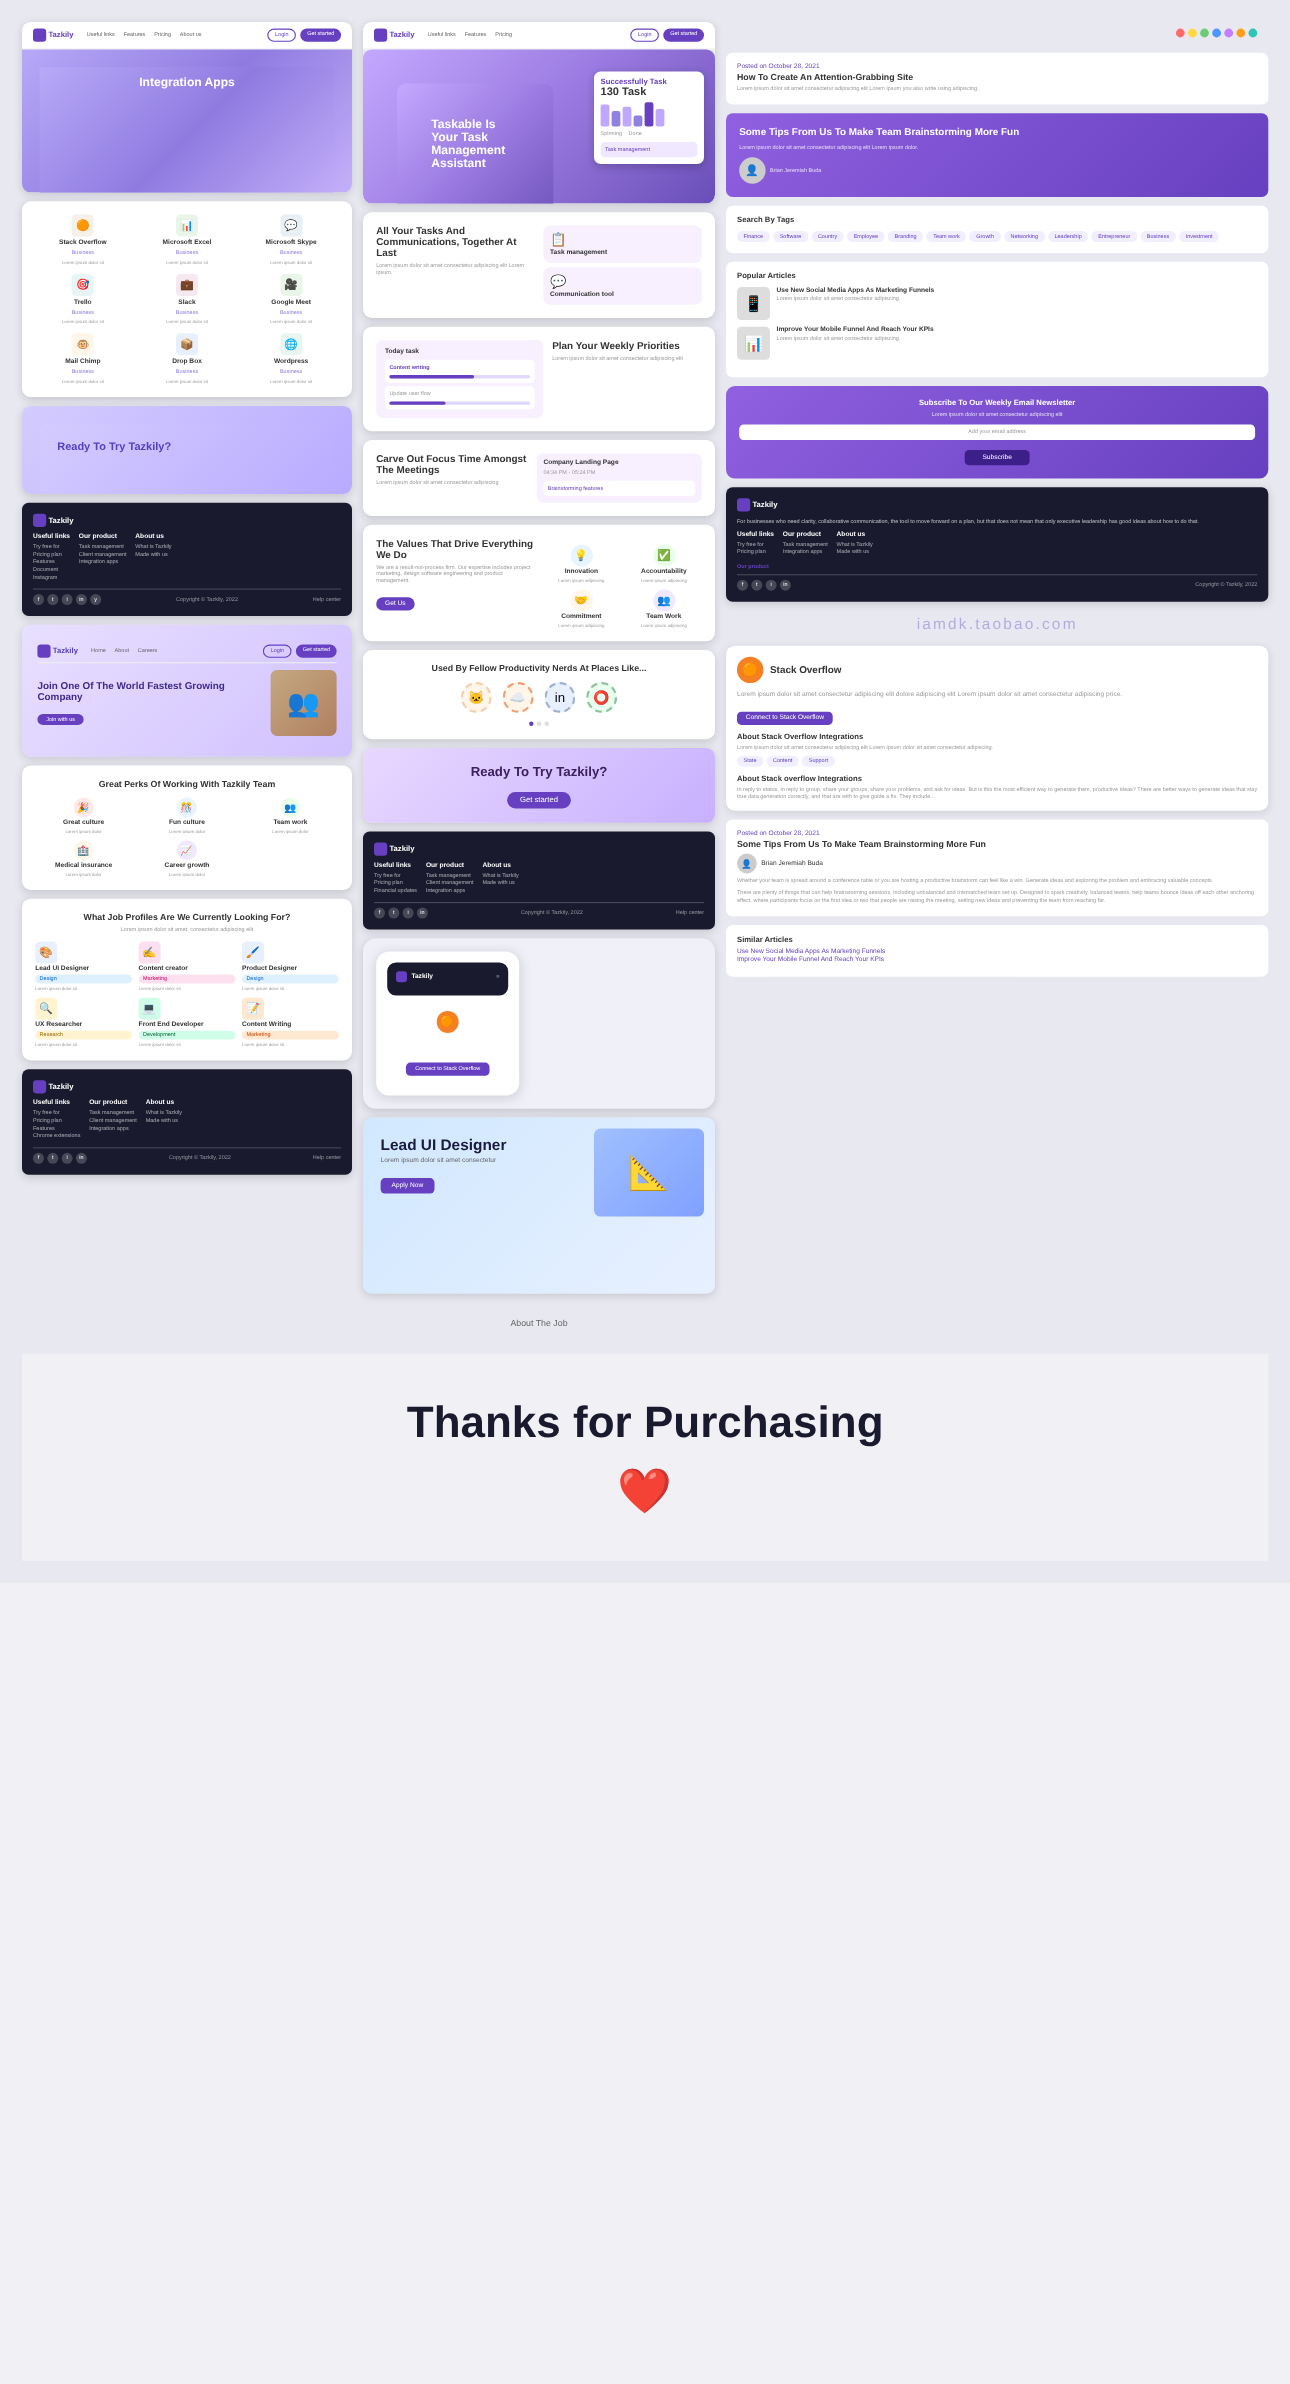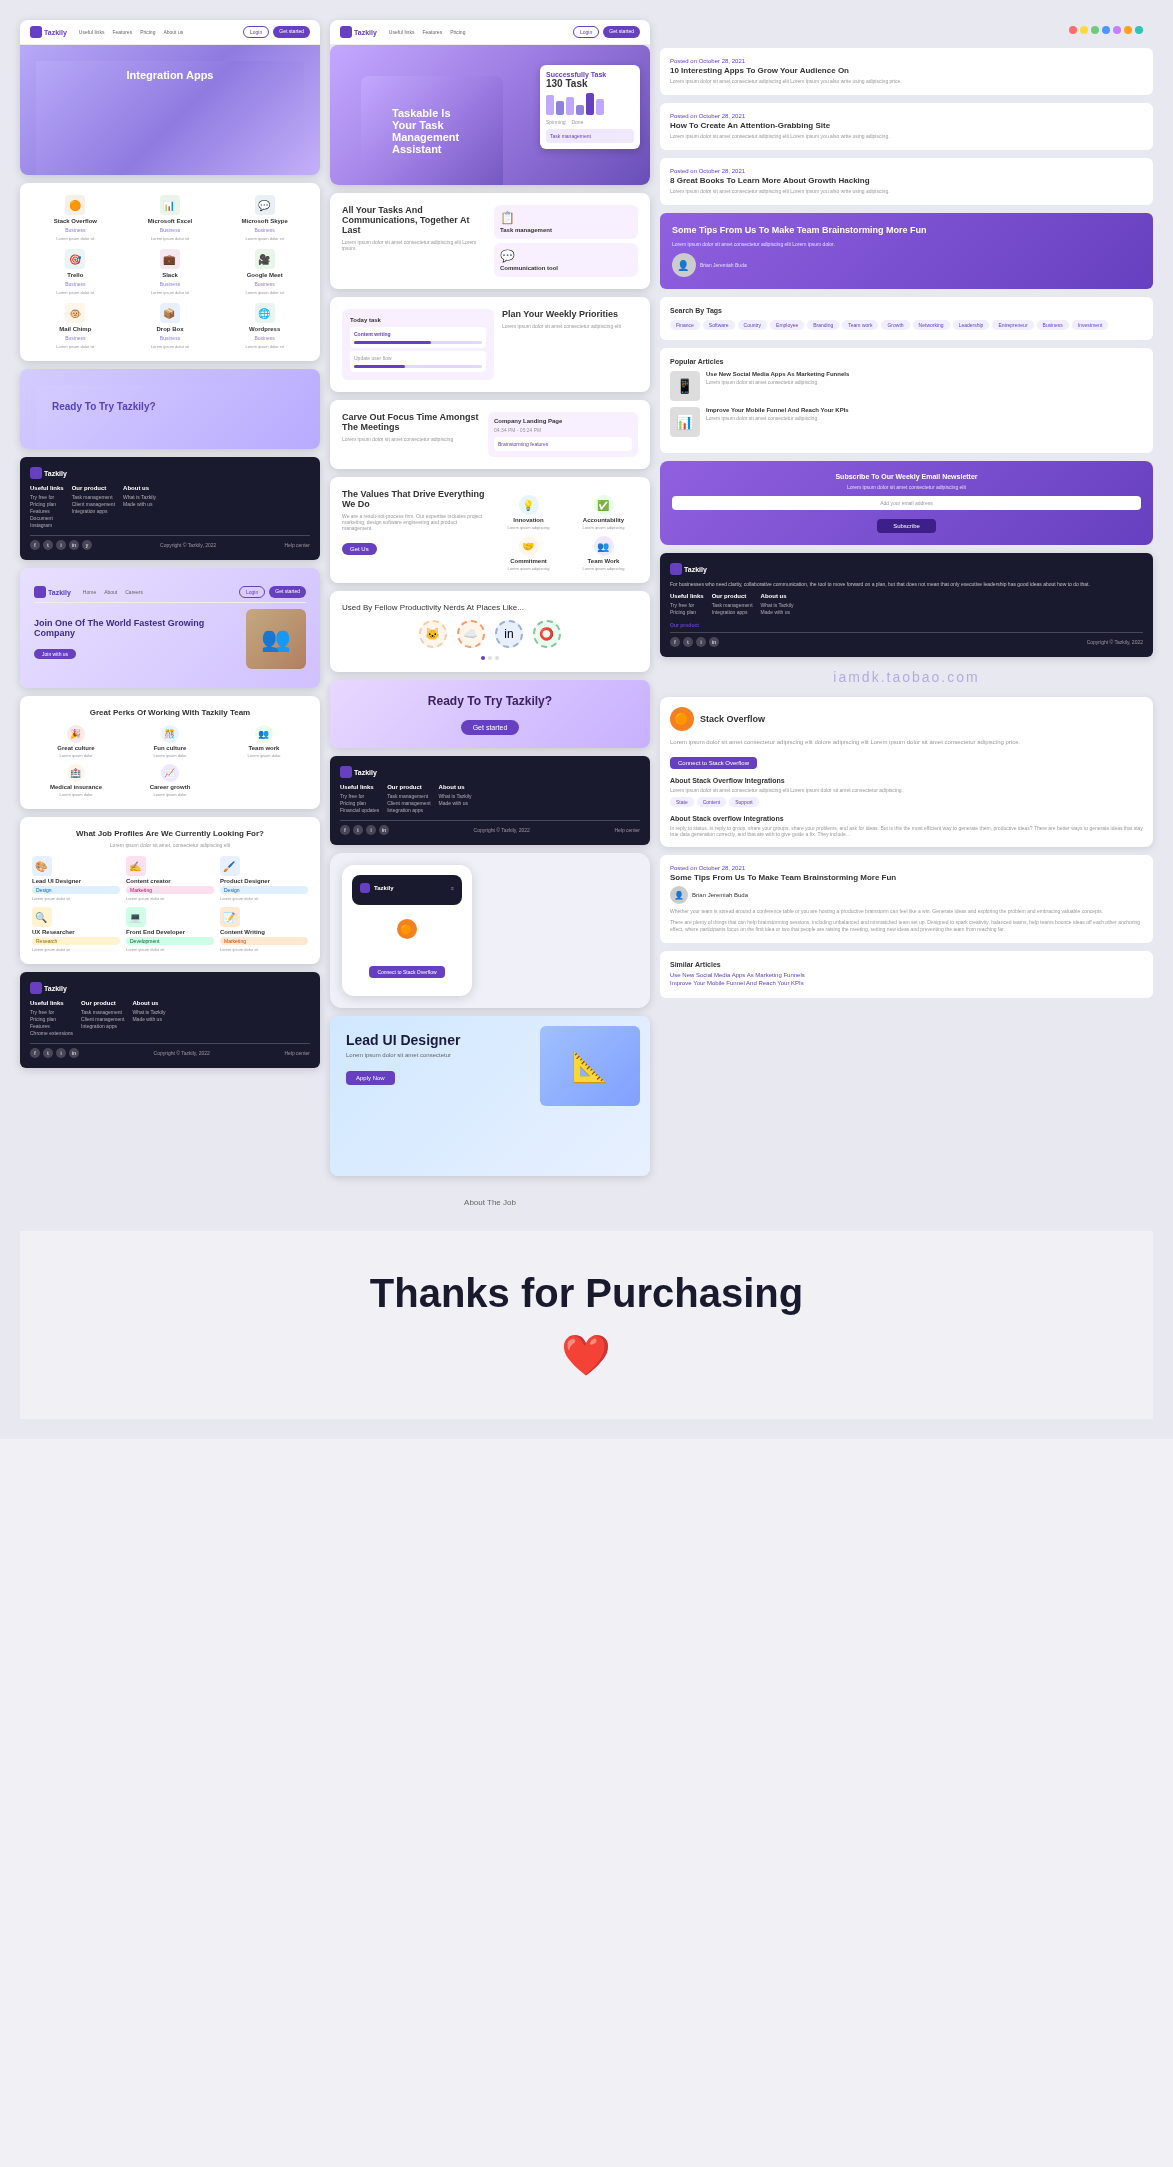--- a/index.html
+++ b/index.html
@@ -421,21 +421,22 @@
 
     
     .logos-section {
       background: white;
       padding: 12px;
       border-radius: 8px;
     }
     .logos-title {
       font-size: 8px;
       color: #333;
-      font-weight: normal;
+      font-weight: bold;
+      text-align: center;
       margin-bottom: 8px;
     }
     .logos-row {
       display: flex;
       justify-content: center;
       gap: 10px;
       align-items: center;
     }
     .logo-circle {
       width: 28px;
@@ -1365,37 +1366,27 @@
       <div class="color-dots-row">
         <div class="color-dot" style="background:#ff6b6b;"></div>
         <div class="color-dot" style="background:#ffd93d;"></div>
         <div class="color-dot" style="background:#6bcb77;"></div>
         <div class="color-dot" style="background:#4d96ff;"></div>
         <div class="color-dot" style="background:#c77dff;"></div>
         <div class="color-dot" style="background:#ff9f1c;"></div>
         <div class="color-dot" style="background:#2ec4b6;"></div>
       </div>
 
-      <div class="blog-article">
-        <div style="font-size:6px; color:#6640c0; margin-bottom:2px;">Posted on October 28, 2021</div>
-        <div class="blog-article-title">10 Interesting Apps To Grow Your Audience On</div>
-        <div class="blog-text">Lorem ipsum dolor sit amet consectetur adipiscing elit Lorem ipsum you also write using adipiscing price.</div>
-      </div>
 
       <div class="blog-article">
         <div style="font-size:6px; color:#6640c0; margin-bottom:2px;">Posted on October 28, 2021</div>
         <div class="blog-article-title">How To Create An Attention-Grabbing Site</div>
         <div class="blog-text">Lorem ipsum dolor sit amet consectetur adipiscing elit Lorem ipsum you also write using adipiscing.</div>
       </div>
 
-      <div class="blog-article">
-        <div style="font-size:6px; color:#6640c0; margin-bottom:2px;">Posted on October 28, 2021</div>
-        <div class="blog-article-title">8 Great Books To Learn More About Growth Hacking</div>
-        <div class="blog-text">Lorem ipsum dolor sit amet consectetur adipiscing elit Lorem ipsum you also write using adipiscing.</div>
-      </div>
 
       <div class="blog-featured">
         <div class="blog-featured-title">Some Tips From Us To Make Team Brainstorming More Fun</div>
         <div class="blog-featured-text">Lorem ipsum dolor sit amet consectetur adipiscing elit Lorem ipsum dolor.</div>
         <div style="margin-top:6px; display:flex; gap:4px; align-items:center;">
           <div class="profile-img">👤</div>
           <span style="color:rgba(255,255,255,0.8); font-size:5px;">Brian Jeremiah Buda</span>
         </div>
       </div>
 

